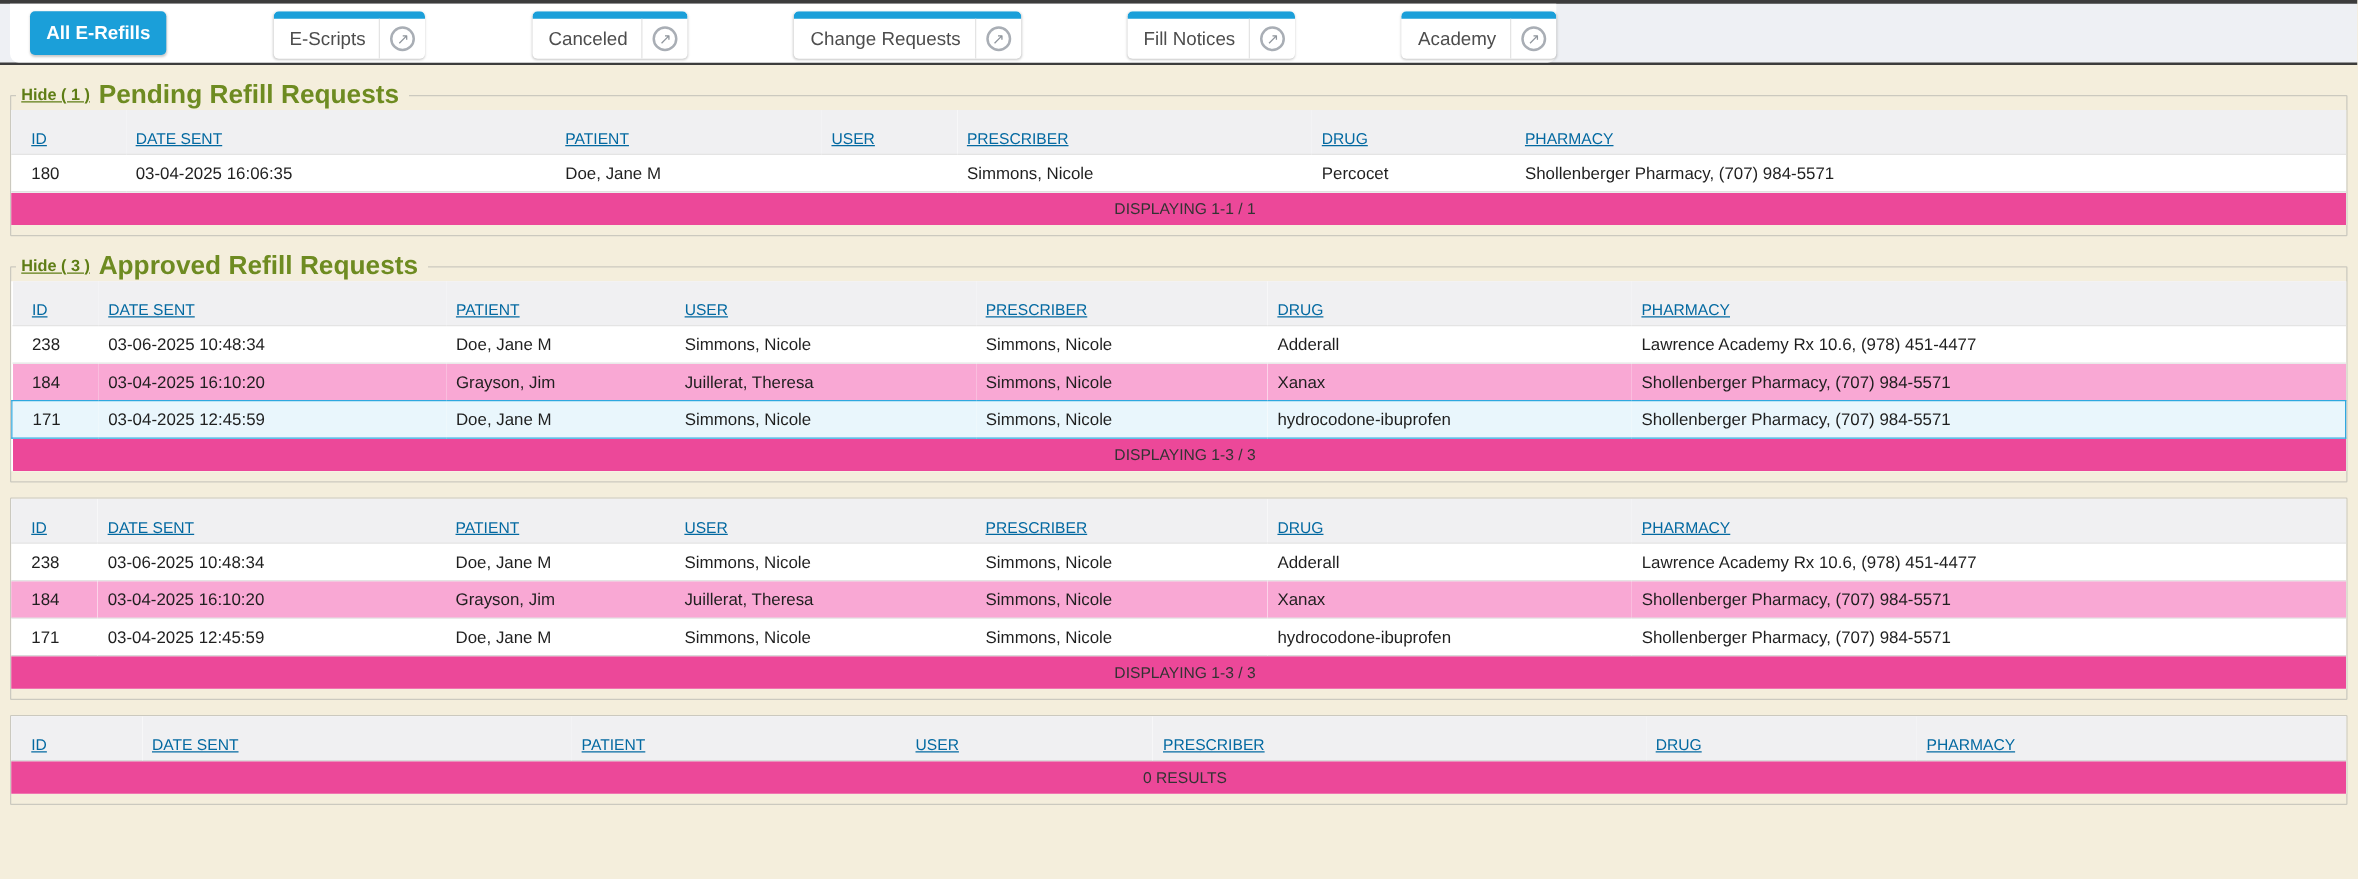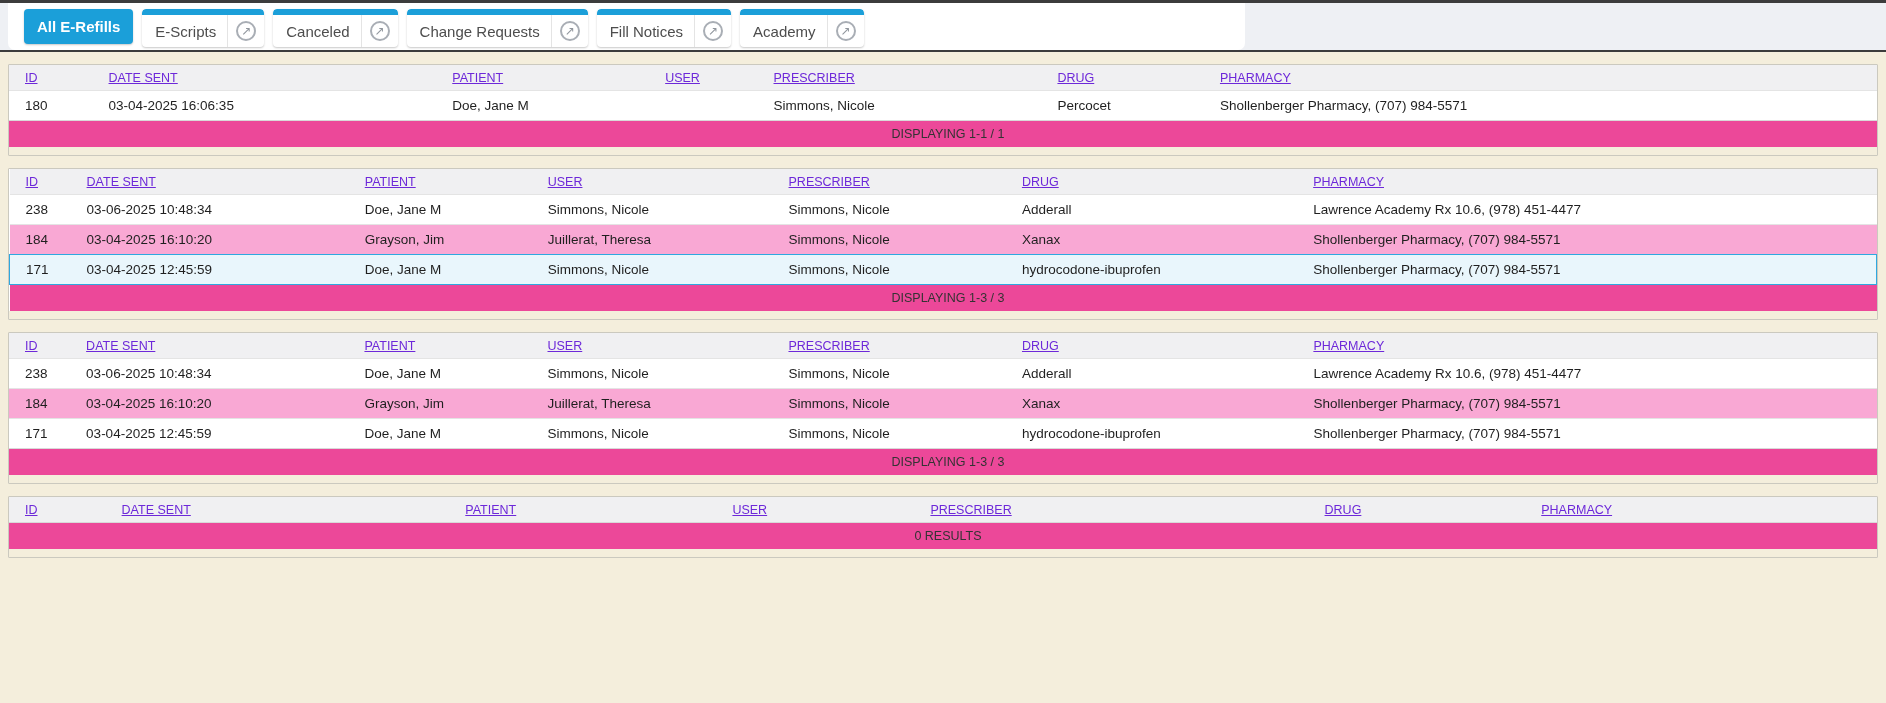--- a/index.html
+++ b/index.html
@@ -13,21 +13,21 @@
 
   
   .top-band {
     position:relative; height:52px; background:#eef0f4;
     border-top:3px solid #3c3c3c; border-bottom:2px solid #3c3c3c;
   }
   .tab-tray {
     position:absolute; left:8px; top:0; width:1237px; height:47px;
     background:#ffffff; border-radius:0 0 7px 7px;
   }
-  .tabs { display:flex; gap:9px; padding:6px 0 0 16px; align-items:flex-start; }
+  .tabs { display:flex; gap:9px; padding:6px 0 0 16px; align-items:flex-start;justify-content:space-between; }
   .tab {
     border-radius:4px; overflow:hidden; cursor:pointer;
     box-shadow:0 1px 2px rgba(0,0,0,0.22);
     background:#fff; flex:0 0 auto;
   }
   .tab.active {
     background:#1b9fd9; color:#ffffff; font-weight:bold; font-size:15px;
     height:35px; display:flex; align-items:center; padding:0 13px;
   }
   .tab-strip { height:6px; background:#1b9fd9; border-radius:4px 4px 0 0; }
@@ -54,22 +54,22 @@
     text-decoration:underline; cursor:pointer; vertical-align:2px;
   }
   .section-title { color:#6e8b21; font-weight:bold; font-size:21px; margin-left:7px; }
 
   table.grid {
     width:100%; border-collapse:collapse; table-layout:fixed;
     background:#ffffff; font-size:13.5px;
   }
   table.grid th {
     background:#f0f0f2; text-align:left; font-weight:normal;
-    font-size:12.5px; color:#6d28d9; text-decoration:underline;
-    padding:6px 8px 5px 8px; cursor:pointer; white-space:nowrap;
+    font-size:12.5px; color:#0369a1; text-decoration:underline;
+    padding:16px 8px 5px 8px; cursor:pointer; white-space:nowrap;
     overflow:hidden;
   }
   table.grid td {
     padding:7px 8px; border-top:1px solid #e4e4e4;
     white-space:nowrap; overflow:hidden;
   }
   table.grid th:first-child, table.grid td:first-child { padding-left:16px; }
   tr.alt td { background:#f9a8d4; }
   td.id-cell { cursor:pointer; }
   tr.selected td { background:#e9f6fc; border-top:1.5px solid #2fa8df; border-bottom:1.5px solid #2fa8df; }
@@ -148,20 +148,23 @@
             <span class="ext-circle">↗</span>
           </span>
         </div>
       </div>
 
     </div>
   </div>
 </div>
 
 <fieldset class="section">
+  <legend>
+    <span class="hide-link">Hide ( 1 )</span><span class="section-title">Pending Refill Requests</span>
+  </legend>
   <table class="grid cols-pending">
     <colgroup>
         <col class="c1">
         <col class="c2">
         <col class="c3">
         <col class="c4">
         <col class="c5">
         <col class="c6">
         <col class="c7">
       </colgroup>
@@ -183,20 +186,82 @@
         <td>Doe, Jane M</td>
         <td></td>
         <td>Simmons, Nicole</td>
         <td>Percocet</td>
         <td>Shollenberger Pharmacy, (707) 984-5571</td>
       </tr>
     </tbody>
     <tfoot>
       <tr>
         <td colspan="7">DISPLAYING 1-1 / 1</td>
+      </tr>
+    </tfoot>
+  </table>
+</fieldset>
+
+<fieldset class="section">
+  <legend>
+    <span class="hide-link">Hide ( 3 )</span><span class="section-title">Approved Refill Requests</span>
+  </legend>
+  <table class="grid cols-std">
+    <colgroup>
+        <col class="c1">
+        <col class="c2">
+        <col class="c3">
+        <col class="c4">
+        <col class="c5">
+        <col class="c6">
+        <col class="c7">
+      </colgroup>
+    <thead>
+      <tr>
+        <th>ID</th>
+        <th>DATE SENT</th>
+        <th>PATIENT</th>
+        <th>USER</th>
+        <th>PRESCRIBER</th>
+        <th>DRUG</th>
+        <th>PHARMACY</th>
+      </tr>
+    </thead>
+    <tbody>
+      <tr>
+        <td class="id-cell">238</td>
+        <td>03-06-2025 10:48:34</td>
+        <td>Doe, Jane M</td>
+        <td>Simmons, Nicole</td>
+        <td>Simmons, Nicole</td>
+        <td>Adderall</td>
+        <td>Lawrence Academy Rx 10.6, (978) 451-4477</td>
+      </tr>
+      <tr class="alt">
+        <td class="id-cell">184</td>
+        <td>03-04-2025 16:10:20</td>
+        <td>Grayson, Jim</td>
+        <td>Juillerat, Theresa</td>
+        <td>Simmons, Nicole</td>
+        <td>Xanax</td>
+        <td>Shollenberger Pharmacy, (707) 984-5571</td>
+      </tr>
+      <tr class="selected">
+        <td class="id-cell">171</td>
+        <td>03-04-2025 12:45:59</td>
+        <td>Doe, Jane M</td>
+        <td>Simmons, Nicole</td>
+        <td>Simmons, Nicole</td>
+        <td>hydrocodone-ibuprofen</td>
+        <td>Shollenberger Pharmacy, (707) 984-5571</td>
+      </tr>
+    </tbody>
+    <tfoot>
+      <tr class="after-selected">
+        <td colspan="7">DISPLAYING 1-3 / 3</td>
       </tr>
     </tfoot>
   </table>
 </fieldset>
 
 <fieldset class="section">
   <table class="grid cols-std">
     <colgroup>
         <col class="c1">
         <col class="c2">
@@ -229,79 +294,20 @@
       </tr>
       <tr class="alt">
         <td class="id-cell">184</td>
         <td>03-04-2025 16:10:20</td>
         <td>Grayson, Jim</td>
         <td>Juillerat, Theresa</td>
         <td>Simmons, Nicole</td>
         <td>Xanax</td>
         <td>Shollenberger Pharmacy, (707) 984-5571</td>
       </tr>
-      <tr class="selected">
-        <td class="id-cell">171</td>
-        <td>03-04-2025 12:45:59</td>
-        <td>Doe, Jane M</td>
-        <td>Simmons, Nicole</td>
-        <td>Simmons, Nicole</td>
-        <td>hydrocodone-ibuprofen</td>
-        <td>Shollenberger Pharmacy, (707) 984-5571</td>
-      </tr>
-    </tbody>
-    <tfoot>
-      <tr class="after-selected">
-        <td colspan="7">DISPLAYING 1-3 / 3</td>
-      </tr>
-    </tfoot>
-  </table>
-</fieldset>
-
-<fieldset class="section">
-  <table class="grid cols-std">
-    <colgroup>
-        <col class="c1">
-        <col class="c2">
-        <col class="c3">
-        <col class="c4">
-        <col class="c5">
-        <col class="c6">
-        <col class="c7">
-      </colgroup>
-    <thead>
-      <tr>
-        <th>ID</th>
-        <th>DATE SENT</th>
-        <th>PATIENT</th>
-        <th>USER</th>
-        <th>PRESCRIBER</th>
-        <th>DRUG</th>
-        <th>PHARMACY</th>
-      </tr>
-    </thead>
-    <tbody>
-      <tr>
-        <td class="id-cell">238</td>
-        <td>03-06-2025 10:48:34</td>
-        <td>Doe, Jane M</td>
-        <td>Simmons, Nicole</td>
-        <td>Simmons, Nicole</td>
-        <td>Adderall</td>
-        <td>Lawrence Academy Rx 10.6, (978) 451-4477</td>
-      </tr>
-      <tr class="alt">
-        <td class="id-cell">184</td>
-        <td>03-04-2025 16:10:20</td>
-        <td>Grayson, Jim</td>
-        <td>Juillerat, Theresa</td>
-        <td>Simmons, Nicole</td>
-        <td>Xanax</td>
-        <td>Shollenberger Pharmacy, (707) 984-5571</td>
-      </tr>
       <tr>
         <td class="id-cell">171</td>
         <td>03-04-2025 12:45:59</td>
         <td>Doe, Jane M</td>
         <td>Simmons, Nicole</td>
         <td>Simmons, Nicole</td>
         <td>hydrocodone-ibuprofen</td>
         <td>Shollenberger Pharmacy, (707) 984-5571</td>
       </tr>
     </tbody>

